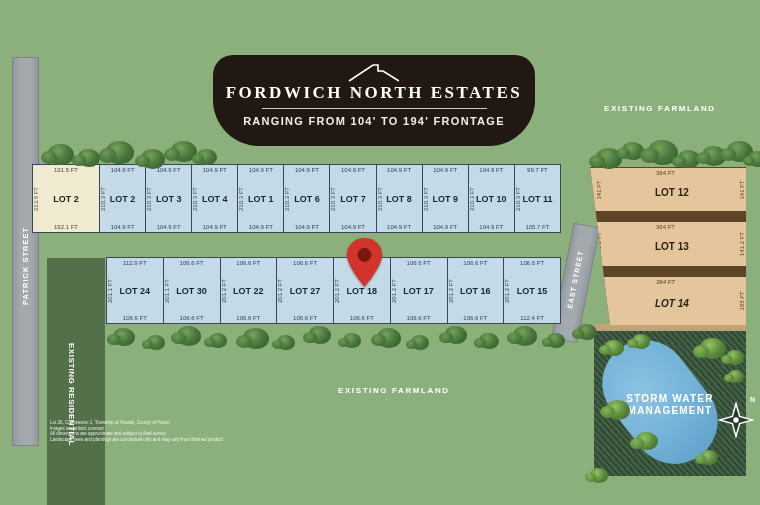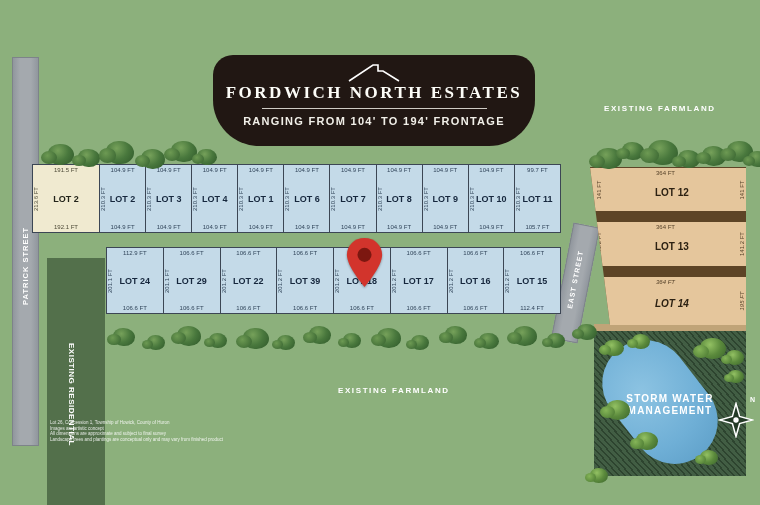--- a/index.html
+++ b/index.html
@@ -179,43 +179,43 @@
     <span class="lname">LOT 10</span>
     <span class="m mb">104.9 FT</span>
       </div>
       <div class="lot blue">
         <span class="m mt">99.7 FT</span>
     <span class="m ms">210.3 FT</span>
     <span class="lname">LOT 11</span>
     <span class="m mb">105.7 FT</span>
       </div>
     </div>
-  <div class="lot-row" style="left:107px;top:248px;width:453px;height:65px;">
+  <div class="lot-row" style="left:107px;top:258px;width:453px;height:65px;">
       <div class="lot blue">
         <span class="m mt">112.9 FT</span>
     <span class="m ms">201.1 FT</span>
     <span class="lname">LOT 24</span>
     <span class="m mb">106.6 FT</span>
       </div>
       <div class="lot blue">
         <span class="m mt">106.6 FT</span>
     <span class="m ms">201.1 FT</span>
-    <span class="lname">LOT 29</span>
+    <span class="lname">LOT 30</span>
     <span class="m mb">106.6 FT</span>
       </div>
       <div class="lot blue">
         <span class="m mt">106.6 FT</span>
     <span class="m ms">201.2 FT</span>
     <span class="lname">LOT 22</span>
     <span class="m mb">106.6 FT</span>
       </div>
       <div class="lot blue">
         <span class="m mt">106.6 FT</span>
     <span class="m ms">201.2 FT</span>
-    <span class="lname">LOT 39</span>
+    <span class="lname">LOT 27</span>
     <span class="m mb">106.6 FT</span>
       </div>
       <div class="lot blue">
         <span class="m mt">106.6 FT</span>
     <span class="m ms">201.2 FT</span>
     <span class="lname">LOT 18</span>
     <span class="m mb">106.6 FT</span>
       </div>
       <div class="lot blue">
         <span class="m mt">106.6 FT</span>

